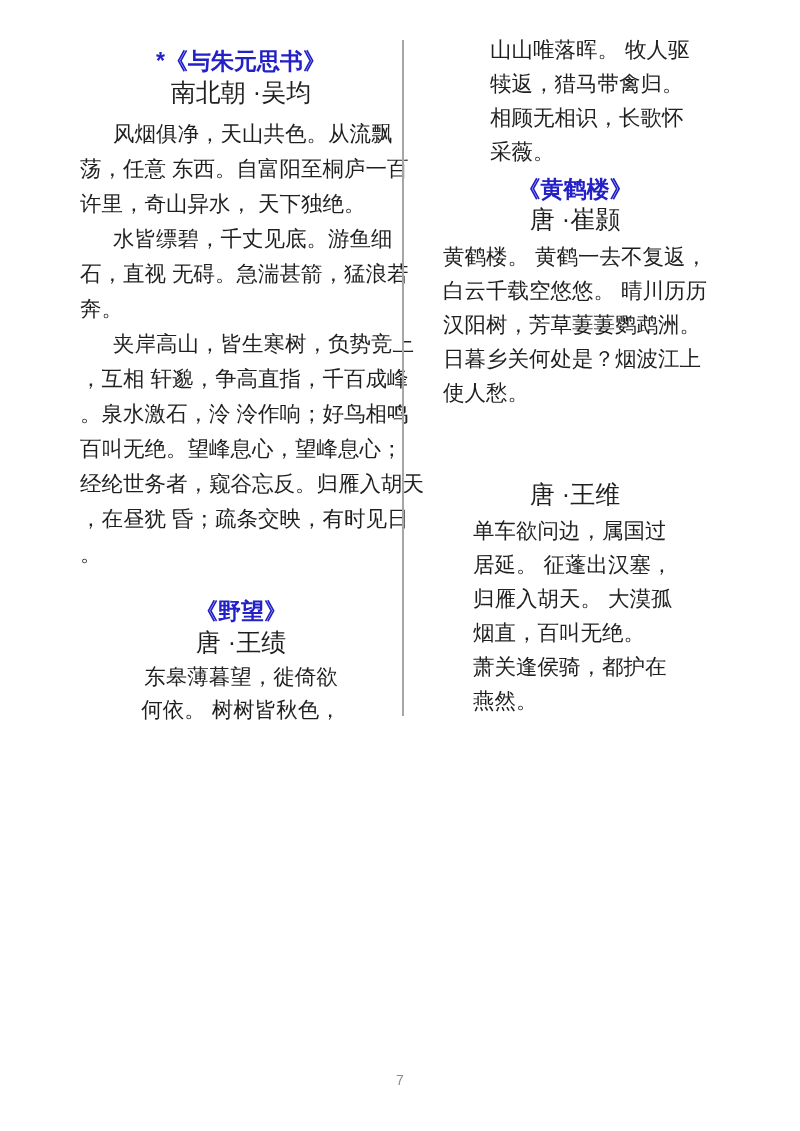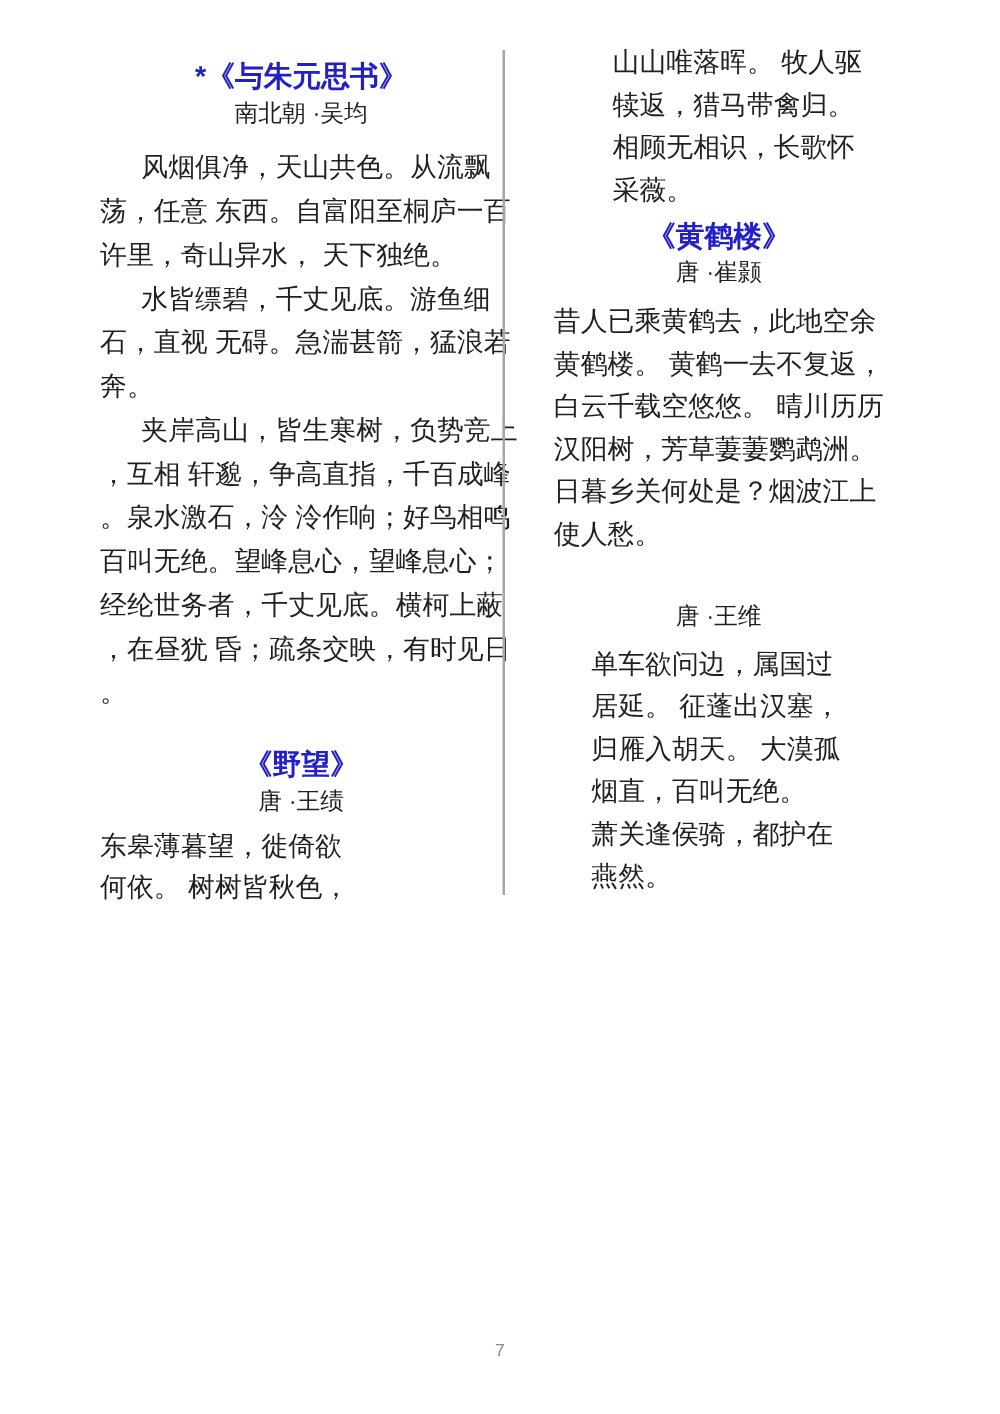--- a/index.html
+++ b/index.html
@@ -19,38 +19,38 @@
 
   .poem-title {
     text-align: center;
     font-weight: bold;
     font-size: 23px;
     line-height: 30px;
     color: var(--heading_blue, #2320c8);
   }
   .poem-author {
     text-align: center;
-    font-size: 19px;
+    font-size: 25px;
     line-height: 26px;
   }
   .body-lines .line {
     white-space: pre;
     font-size: 21.5px;
   }
   .indent { padding-left: 33px; }
 
   
   #lc-title1  { top: 46px; }
   #lc-author1 { top: 79px; }
   #lc-body    { top: 117px; }
   #lc-body .line { line-height: 35px; }
   #lc-title2  { top: 596px; }
   #lc-author2 { top: 629px; }
   #lc-poem2   { top: 661px; }
-  #lc-poem2 .line { line-height: 33px; }
+  #lc-poem2 .line { line-height: 33px; text-align: center; }
 
   
   #rc-cont    { top: 33px; left: 47px; width: auto; }
   #rc-cont .line { line-height: 34px; }
   #rc-title3  { top: 174px; }
   #rc-author3 { top: 206px; }
   #rc-body3   { top: 240px; }
   #rc-body3 .line { line-height: 34px; }
   #rc-title4  { top: 449px; }
   #rc-author4 { top: 481px; }
@@ -84,21 +84,21 @@
       <div class="line indent">风烟俱净，天山共色。从流飘</div>
       <div class="line">荡，任意 东西。自富阳至桐庐一百</div>
       <div class="line">许里，奇山异水， 天下独绝。</div>
       <div class="line indent">水皆缥碧，千丈见底。游鱼细</div>
       <div class="line">石，直视 无碍。急湍甚箭，猛浪若</div>
       <div class="line">奔。</div>
       <div class="line indent">夹岸高山，皆生寒树，负势竞上</div>
       <div class="line">，互相 轩邈，争高直指，千百成峰</div>
       <div class="line">。泉水激石，泠 泠作响；好鸟相鸣</div>
       <div class="line">百叫无绝。望峰息心，望峰息心；</div>
-      <div class="line">经纶世务者，千丈见底。横柯上蔽</div>
+      <div class="line">经纶世务者，窥谷忘反。归雁入胡天</div>
       <div class="line">，在昼犹 昏；疏条交映，有时见日</div>
       <div class="line">。</div>
     </div>
 
     <div id="lc-title2" class="abs poem-title">《野望》</div>
     <div id="lc-author2" class="abs poem-author">唐 ·王绩</div>
     <div id="lc-poem2" class="abs body-lines">
       <div class="line">东皋薄暮望，徙倚欲</div>
       <div class="line">何依。 树树皆秋色，</div>
     </div>
@@ -110,21 +110,20 @@
     <div id="rc-cont" class="abs body-lines">
       <div class="line">山山唯落晖。 牧人驱</div>
       <div class="line">犊返，猎马带禽归。</div>
       <div class="line">相顾无相识，长歌怀</div>
       <div class="line">采薇。</div>
     </div>
 
     <div id="rc-title3" class="abs poem-title">《黄鹤楼》</div>
     <div id="rc-author3" class="abs poem-author">唐 ·崔颢</div>
     <div id="rc-body3" class="abs body-lines">
-      <div class="line">昔人已乘黄鹤去，此地空余</div>
       <div class="line">黄鹤楼。 黄鹤一去不复返，</div>
       <div class="line">白云千载空悠悠。 晴川历历</div>
       <div class="line">汉阳树，芳草萋萋鹦鹉洲。</div>
       <div class="line">日暮乡关何处是？烟波江上</div>
       <div class="line">使人愁。</div>
     </div>
 
     <div id="rc-author4" class="abs poem-author">唐 ·王维</div>
     <div id="rc-poem4" class="abs body-lines">
       <div class="line">单车欲问边，属国过</div>

